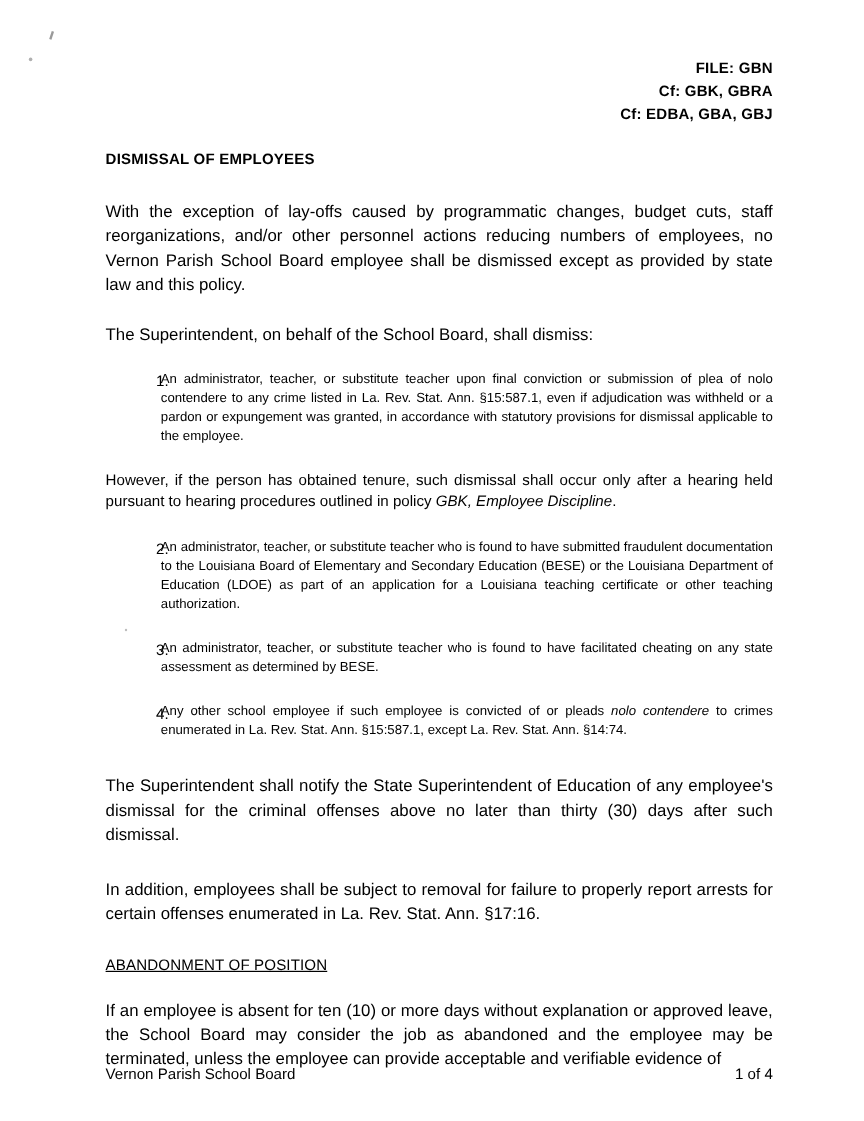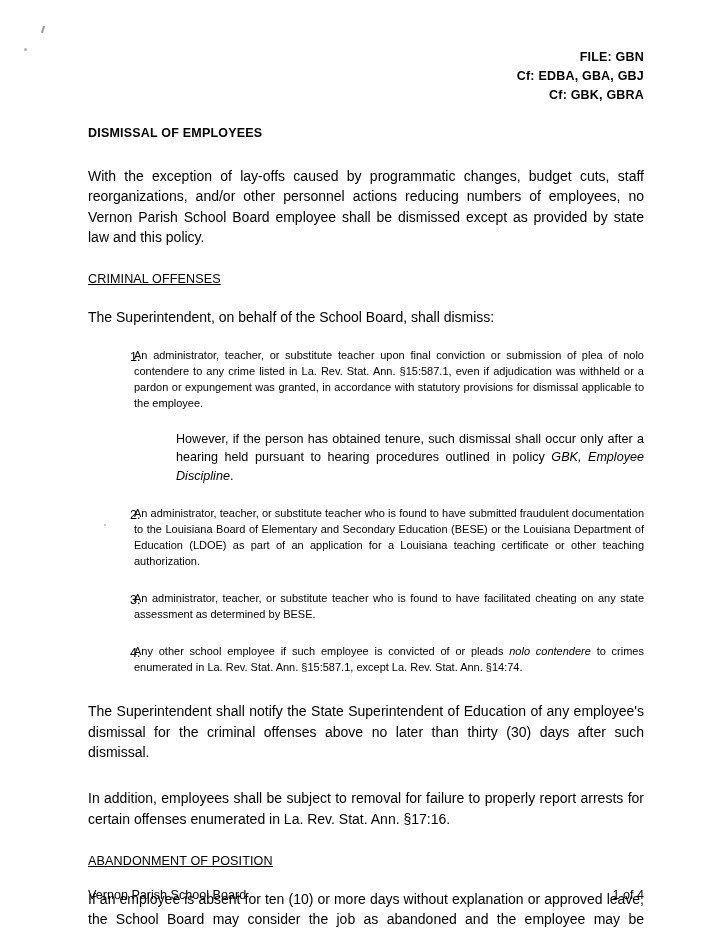--- a/index.html
+++ b/index.html
@@ -66,21 +66,20 @@
     font-size: 12.6px;
     line-height: 1.45;
   }
   .numbered .txt {
     flex: 1 1 auto;
     font-size: 11px;
     line-height: 1.45;
     text-align: justify;
   }
   .subpara {
-    margin-left: 88px;
     margin-top: 18px;
     font-size: 12.6px;
     line-height: 1.45;
     text-align: justify;
   }
   .it { font-style: italic; }
   .footer {
     position: absolute;
     left: 88px;
     right: 76px;
@@ -116,29 +115,28 @@
 <body>
 
 <div class="page">
 
   <div class="speck1"></div>
   <div class="speck2"></div>
   <div class="speck3"></div>
 
   <div class="header-codes">
     <div>FILE:  GBN</div>
+    <div>Cf:  GBK, GBRA</div>
     <div>Cf:  EDBA, GBA, GBJ</div>
-    <div>Cf:  GBK, GBRA</div>
   </div>
 
   <div class="doc-title">DISMISSAL OF EMPLOYEES</div>
 
   <div class="body-text">With the exception of lay-offs caused by programmatic changes, budget cuts, staff reorganizations, and/or other personnel actions reducing numbers of employees, no Vernon Parish School Board employee shall be dismissed except as provided by state law and this policy.</div>
 
-  <div class="section-head">CRIMINAL OFFENSES</div>
 
   <div class="body-text tight">The Superintendent, on behalf of the School Board, shall dismiss:</div>
 
   <div class="numbered">
     <div class="num">1.</div>
     <div class="txt">An administrator, teacher, or substitute teacher upon final conviction or submission of plea of nolo contendere to any crime listed in La. Rev. Stat. Ann. §15:587.1, even if adjudication was withheld or a pardon or expungement was granted, in accordance with statutory provisions for dismissal applicable to the employee.</div>
   </div>
 
   <div class="subpara"><span>However, if the person has obtained tenure, such dismissal shall occur only after a hearing held pursuant to hearing procedures outlined in policy </span><span class="it">GBK, Employee Discipline</span><span>.</span></div>
 

